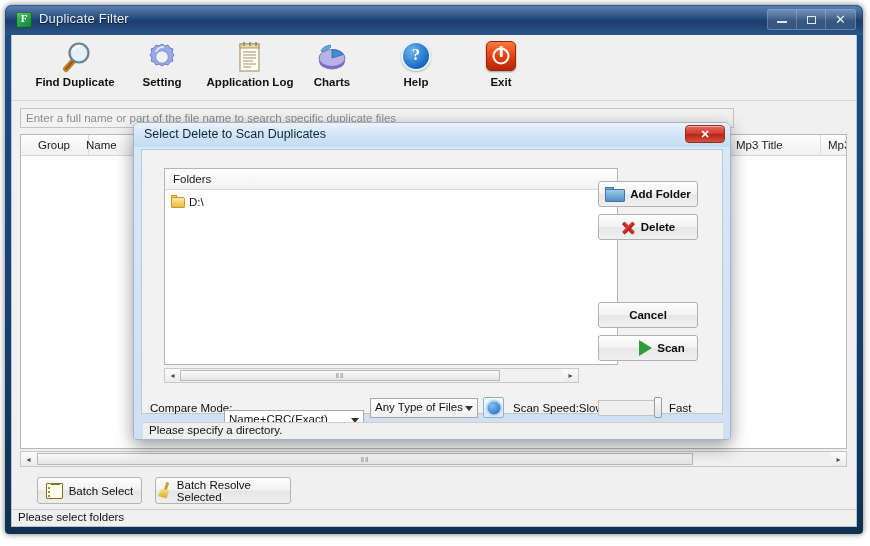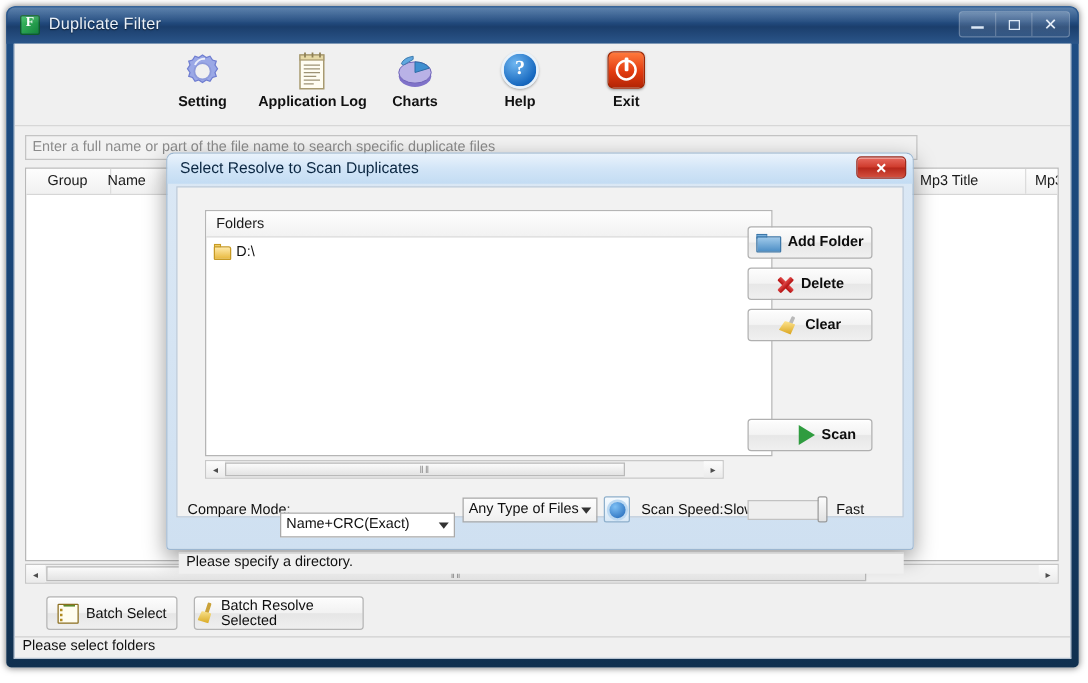--- a/index.html
+++ b/index.html
@@ -409,21 +409,20 @@
     position:absolute; left:527px; top:252px;
     font-size:11.5px; color:#111;
   }
   #dlg-status {
     position:absolute; left:1px; top:272px; width:580px; height:17px;
     background:#f0f0f0;
     border-top:1px solid #cfcfcf;
     font-size:11.5px; color:#111;
     padding:1px 6px; box-sizing:border-box;
     white-space:nowrap;
-    margin-top:20px;
   }
 </style>
 </head>
 <body>
 
 <div id="screen">
 
   <div id="app-window">
 
     <div id="titlebar">
@@ -441,20 +440,34 @@
         <div class="win-btn">
             <div class="xx">✕</div>
           </div>
       </div>
     </div>
 
     <div id="client">
 
       <div id="toolbar">
 
+        <div class="tool" style="left:8px;">
+          <div class="ic">
+            <div class="ico-mag">
+              <svg width="34" height="32" viewBox="0 0 34 32">
+                <line x1="8" y1="28" x2="16" y2="19" stroke="#c8822f" stroke-width="6" stroke-linecap="round"></line>
+                <line x1="8" y1="28" x2="16" y2="19" stroke="#8e5a1c" stroke-width="2" stroke-linecap="round"></line>
+                <circle cx="21" cy="12" r="9.5" fill="#cfe7f7" stroke="#6f7e8c" stroke-width="2.2"></circle>
+                <circle cx="21" cy="12" r="7.5" fill="#e8f5ff" opacity="0.75"></circle>
+                <path d="M15 9 A8 8 0 0 1 22 5" stroke="#ffffff" stroke-width="2" fill="none" opacity="0.9"></path>
+              </svg>
+            </div>
+          </div>
+          <div class="lb">Find Duplicate</div>
+        </div>
 
         <div class="tool" style="left:95px;">
           <div class="ic">
             <div class="ico-gear">
               <svg width="32" height="32" viewBox="0 0 32 32">
                 <g fill="#9aa8e6" stroke="#6f7dd0" stroke-width="1">
                   <path d="M16 3 l3 2 3-1 2 3 3 1 -1 3 2 3 -2 3 1 3 -3 1 -2 3 -3 -1 -3 2 -3 -2 -3 1 -2 -3 -3 -1 1 -3 -2 -3 2 -3 -1 -3 3 -1 2 -3 3 1z"></path>
                 </g>
                 <circle cx="16" cy="16" r="6.5" fill="#f0f0f0" stroke="#8d9adb" stroke-width="1.4"></circle>
                 <path d="M10 11 A8 8 0 0 1 18 6" stroke="#ffffff" stroke-width="1.6" fill="none" opacity="0.8"></path>
@@ -565,21 +578,21 @@
       </div>
 
       <div id="statusbar">Please select folders</div>
 
     </div>
   </div>
 
   <div id="dialog">
 
     <div id="dlg-title">
-      <div id="dlg-title-text">Select Resolve to Scan Duplicates</div>
+      <div id="dlg-title-text">Select Delete to Scan Duplicates</div>
       <div id="dlg-close">✕</div>
     </div>
 
     <div id="dlg-body">
 
       <div id="folder-panel">
         <div id="folder-head">Folders</div>
         <div class="folder-row">
           <span class="ic-folder">
               <span class="tab"></span>
@@ -602,26 +615,22 @@
           </span>
         <span>Add Folder</span>
       </div>
       <div class="dbtn" id="btn-delete">
         <span class="ic-x">
             <i></i>
             <i></i>
           </span>
         <span>Delete</span>
       </div>
-      <div class="dbtn" id="btn-clear">
-        <span class="ic-clear">
-            <span class="hd"></span>
-            <span class="br"></span>
-          </span>
-        <span>Clear</span>
+      <div class="dbtn" id="btn-cancel">
+        <span>Cancel</span>
       </div>
       <div class="dbtn" id="btn-scan">
         <span class="ic-play"></span>
         <span>Scan</span>
       </div>
 
       <div id="cmp-label">Compare Mode:</div>
       <div id="cmp-select">
         <span>Name+CRC(Exact)</span>
         <span class="arrow"></span>

